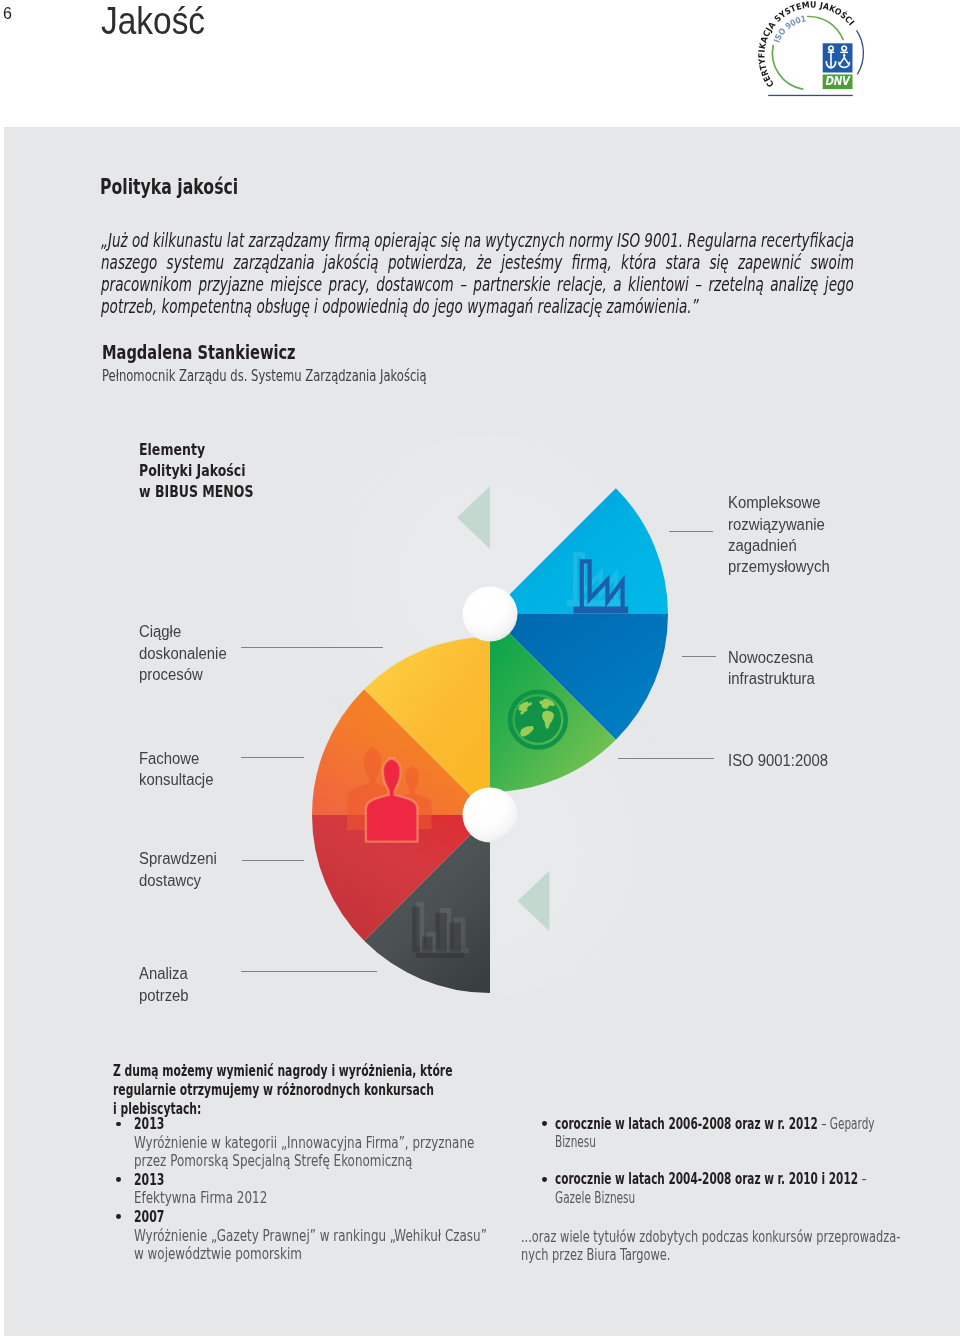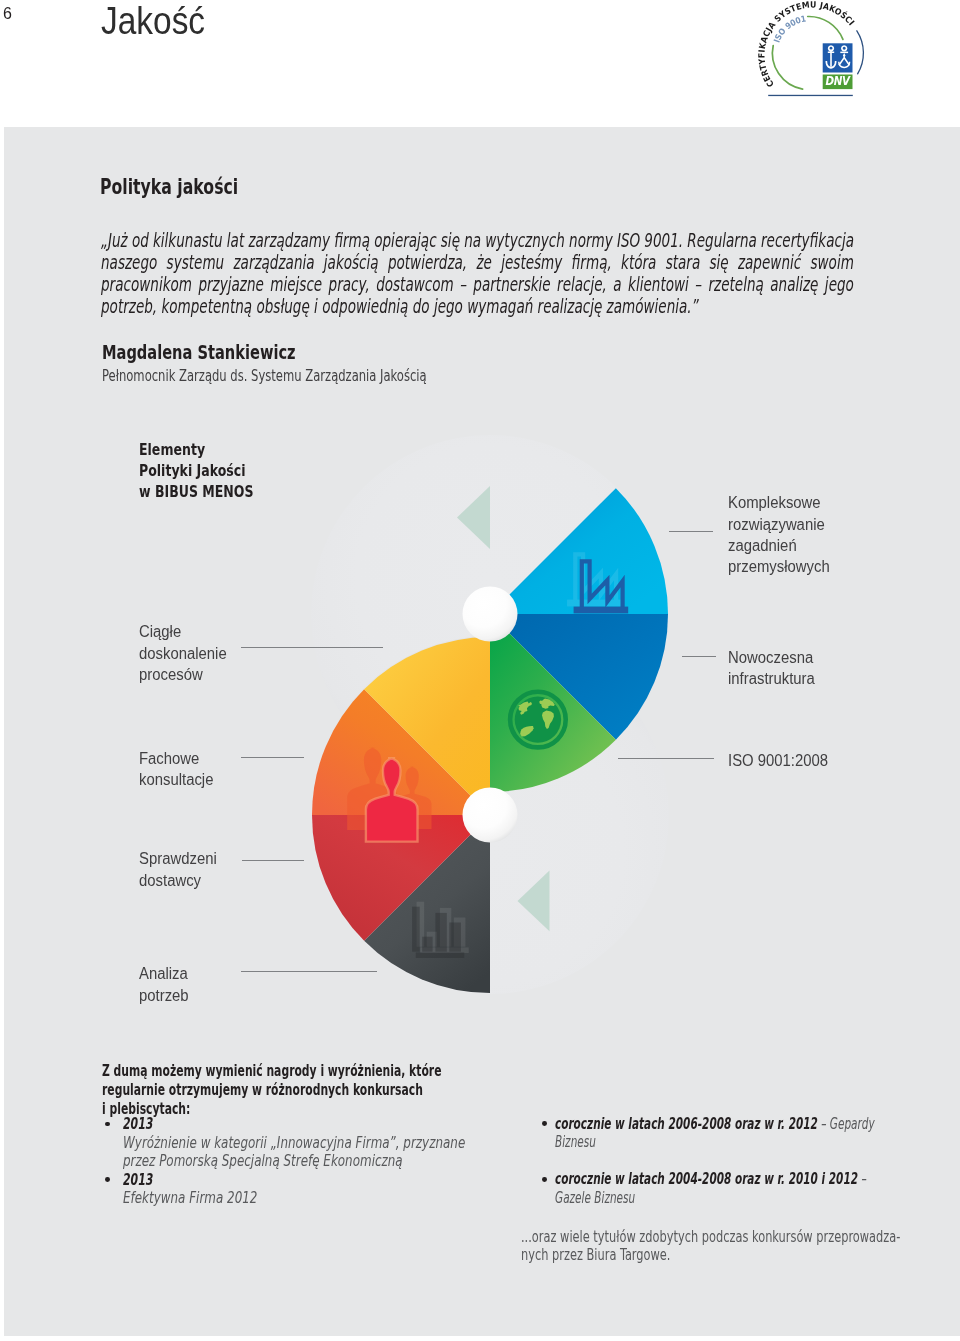--- a/index.html
+++ b/index.html
@@ -43,27 +43,27 @@
   .info-title{position:absolute;left:138.6px;top:439px;font-size:16.5px;font-weight:bold;
               color:#231f20;line-height:21px;white-space:nowrap;
               font-family:"DejaVu Sans Condensed","DejaVu Sans",sans-serif;
               transform:scaleX(0.845);transform-origin:left top;}
 
   .lbl{position:absolute;font-size:16px;color:#414042;line-height:21.3px;white-space:nowrap;
        font-family:"Liberation Sans",sans-serif;transform:scaleX(0.93);transform-origin:left top;}
   .lead{position:absolute;height:1px;background:#7f8184;}
 
   
-  .awrap{position:absolute;left:102px;top:1062px;width:520px;
+  .awrap{position:absolute;left:113px;top:1062px;width:520px;
          font-family:"DejaVu Sans Condensed","DejaVu Sans",sans-serif;}
   .aw-head{font-size:15px;font-weight:bold;color:#231f20;line-height:19px;
            transform:scaleX(0.80);transform-origin:left top;}
   .aw-head div{white-space:nowrap;height:19px;}
   .aw-list{position:relative;margin:-4px 0 0 0;padding:0;list-style:none;}
-  .aw-list li{position:relative;font-style:italic;}
+  .aw-list li{position:relative;}
   .dot{position:absolute;left:3.2px;width:4.8px;height:4.8px;border-radius:50%;
        background:#231f20;}
   .yr{font-weight:bold;font-size:15px;color:#231f20;line-height:18.8px;height:18.8px;
       white-space:nowrap;margin-left:20.8px;transform:scaleX(0.81);transform-origin:left top;}
   .ds{font-size:15px;color:#58595b;line-height:18.2px;
       white-space:nowrap;margin-left:20.8px;transform:scaleX(0.885);transform-origin:left top;}
   .ds div{height:18.4px;white-space:nowrap;}
 
   .awrap2{position:absolute;left:539.2px;top:1118.5px;width:460px;
           font-family:"DejaVu Sans Condensed","DejaVu Sans",sans-serif;}
@@ -372,20 +372,28 @@
           <div>przez Pomorską Specjalną Strefę Ekonomiczną</div>
         </div>
       </li>
       <li>
         <span class="dot" style="top:6.5px"></span>
         <div class="yr">2013</div>
         <div class="ds">
           <div>Efektywna Firma 2012</div>
         </div>
       </li>
+      <li>
+        <span class="dot" style="top:6.5px"></span>
+        <div class="yr">2007</div>
+        <div class="ds">
+          <div>Wyróżnienie „Gazety Prawnej” w rankingu „Wehikuł Czasu”</div>
+          <div>w województwie pomorskim</div>
+        </div>
+      </li>
     </ul>
   </div>
 
   <div class="awrap2">
     <ul class="aw-list aw2">
       <li>
         <span class="dot" style="top:6.5px"></span>
         <div class="tx">
           <div><b>corocznie w latach 2006-2008 oraz w r. 2012</b><span> – Gepardy</span></div>
           <div>Biznesu</div>

